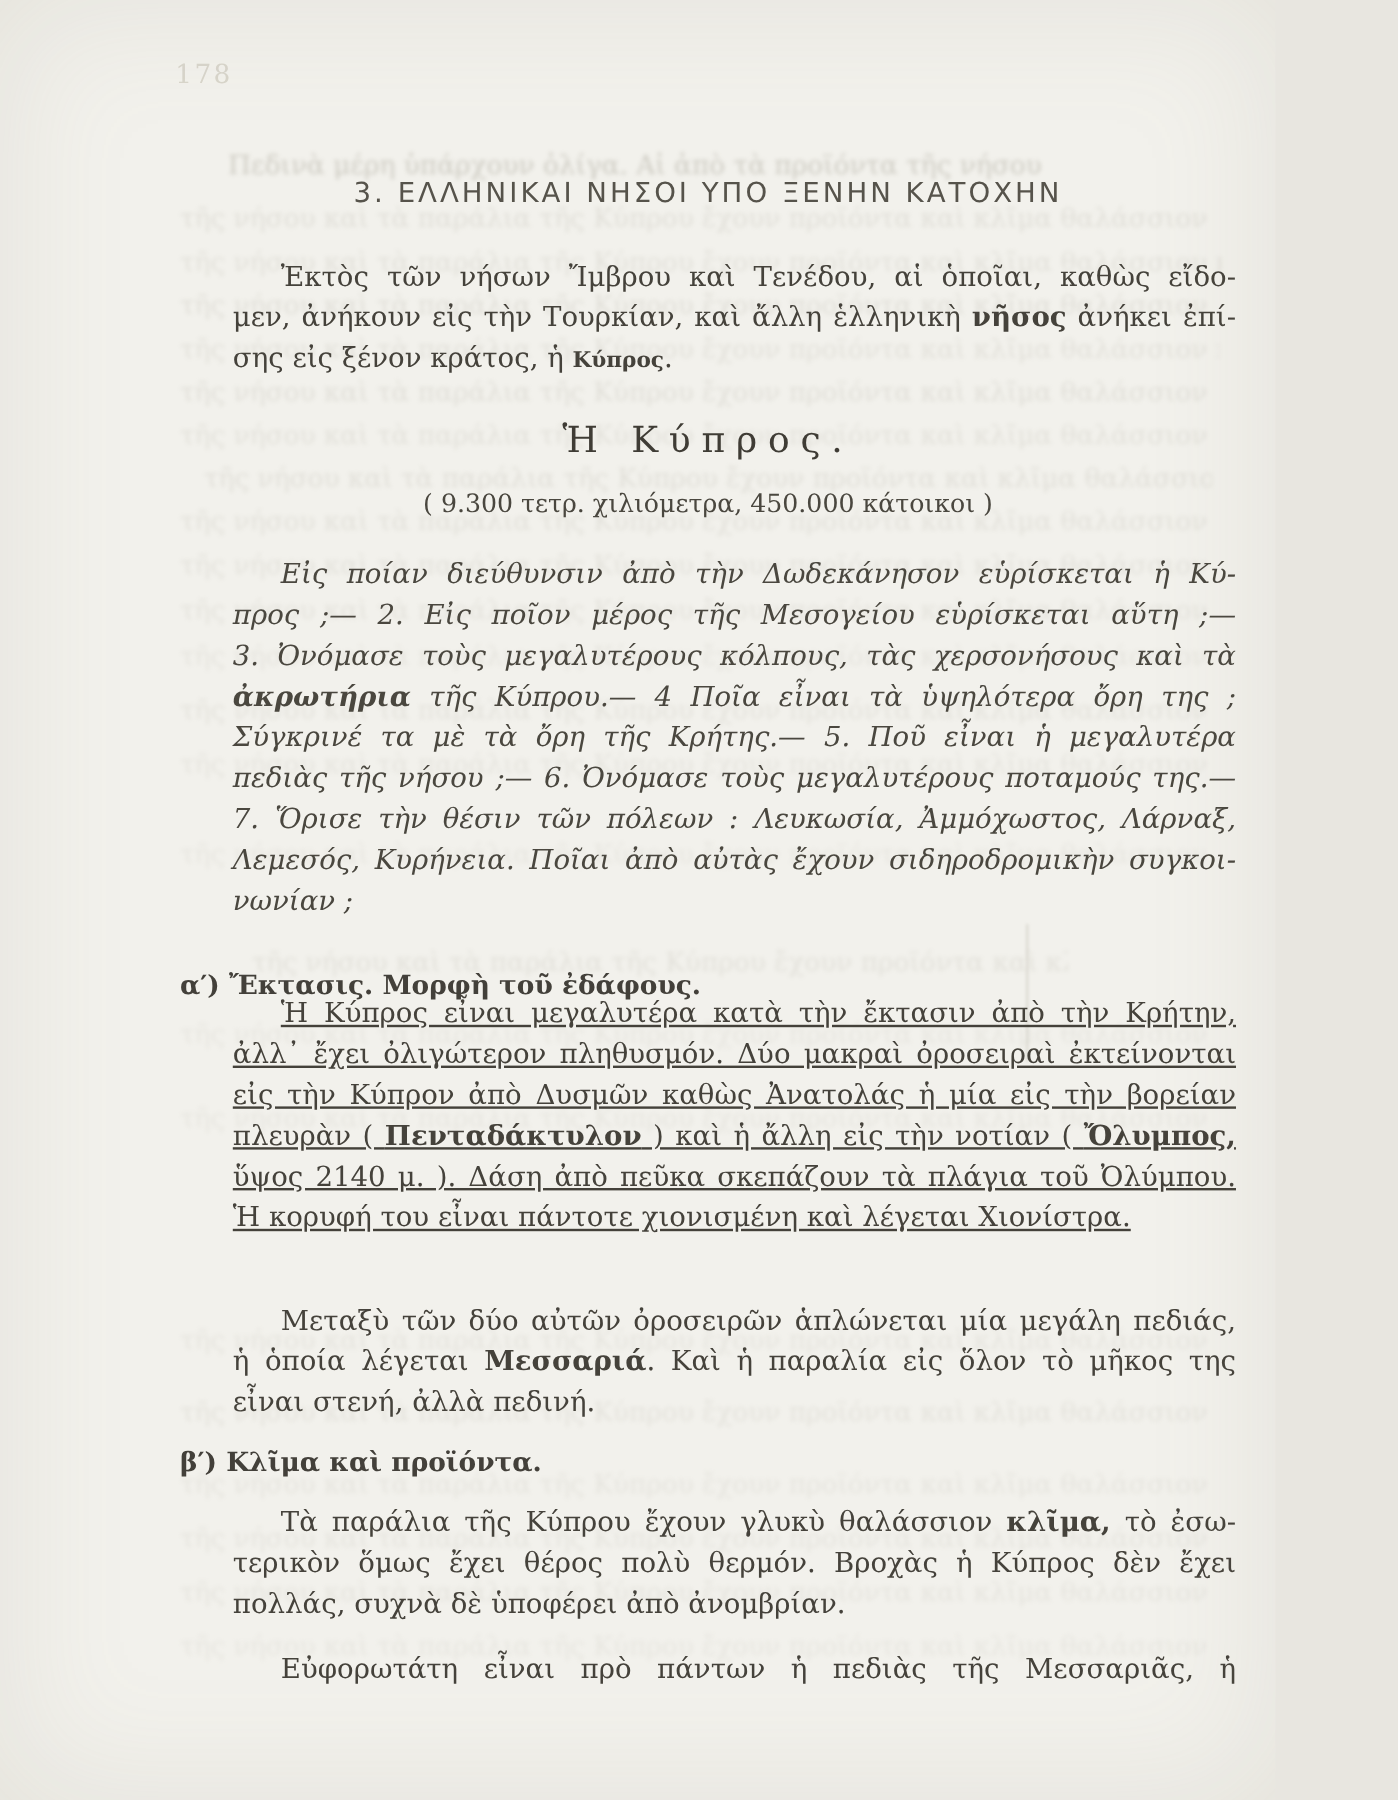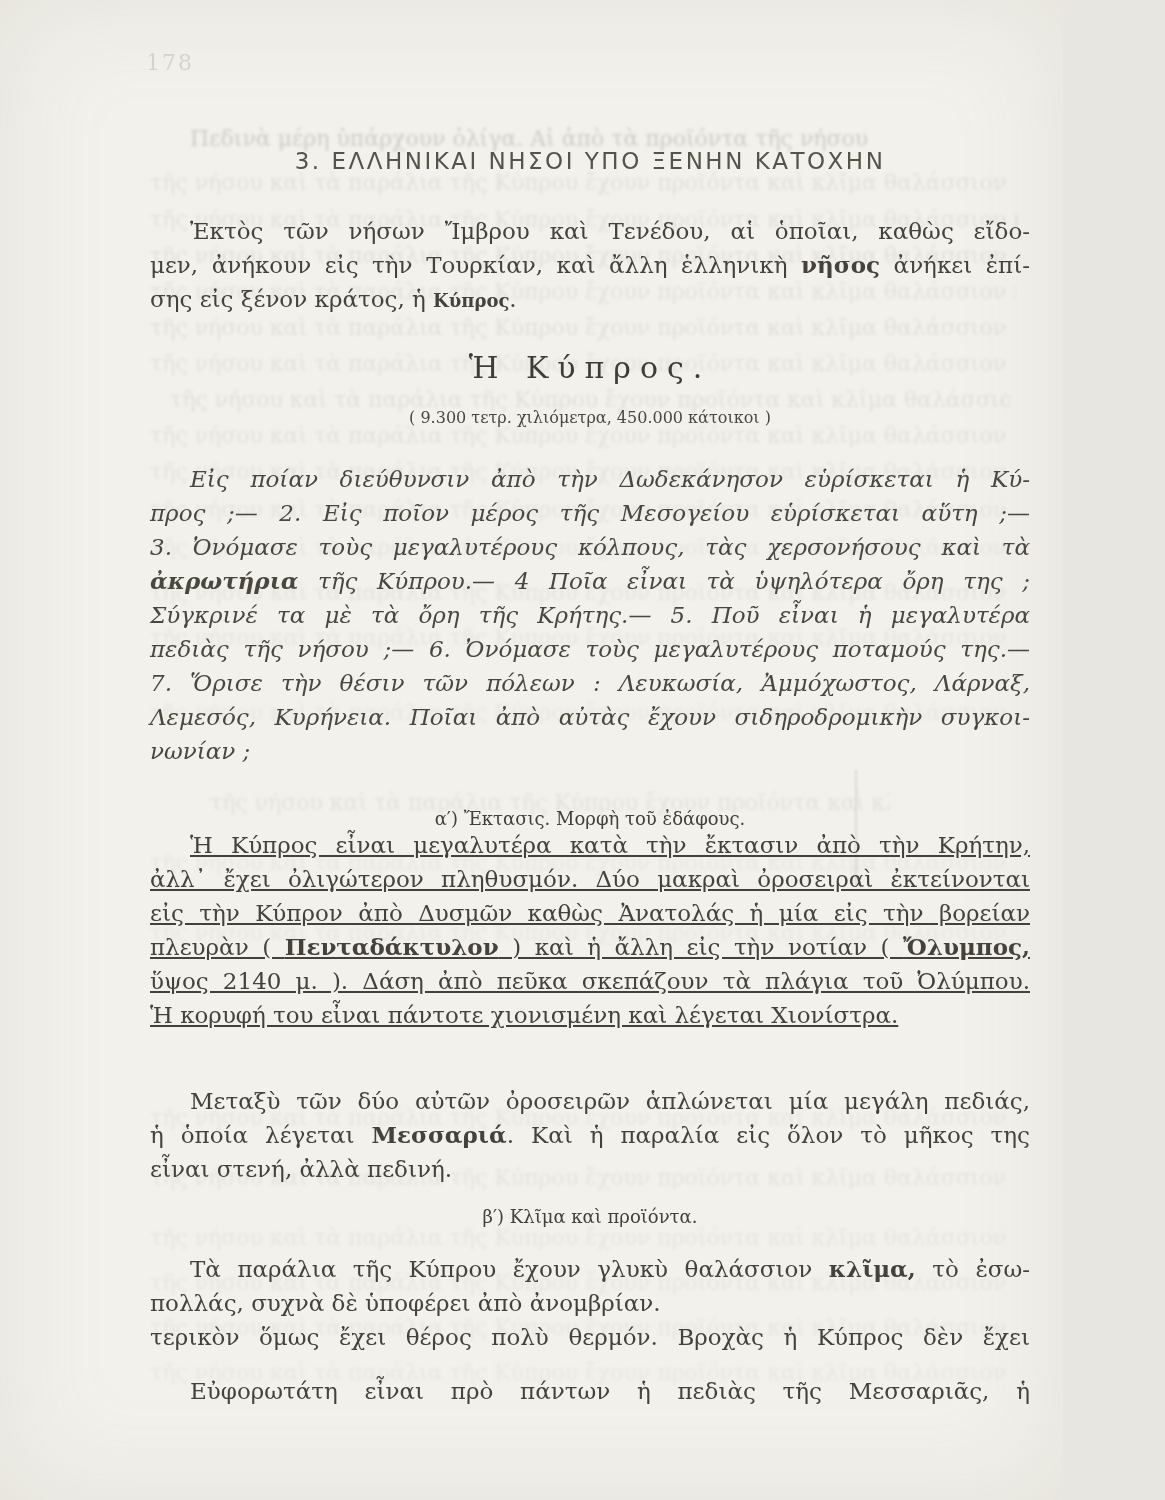--- a/index.html
+++ b/index.html
@@ -31,39 +31,40 @@
     text-align:center;
     font-family:"DejaVu Sans",sans-serif;
     font-size:23px;letter-spacing:2.5px;
     color:#56534b;font-weight:500;
   }
   .block{position:absolute;left:150px;width:880px;}
   .ln{
     font-size:23px;line-height:34px;
     text-align:justify;text-align-last:justify;
     color:#45423b;
+    margin-left:44px;
   }
   .ln.indent{text-indent:40px;}
   .ln.end{text-align-last:left;}
   .questions .ln{font-style:italic;color:#4a473f;}
   .b{font-weight:bold;}
   .big{font-size:18px;}
   .title{
     position:absolute;left:150px;width:880px;top:350px;
     text-align:center;
     font-size:30px;letter-spacing:9px;
     color:#3f3c35;
   }
   .stats{
     position:absolute;left:150px;width:880px;top:408px;
-    text-align:center;font-size:16px;color:#4a473f;
+    text-align:center;font-size:21px;color:#4a473f;
   }
   .sub-head{
     position:absolute;left:150px;width:880px;
-    text-align:center;font-size:18px;font-weight:normal;color:#43403a;
+    font-size:22px;font-weight:bold;color:#43403a;
   }
   .ghost-line{
     position:absolute;
     font-size:22px;color:#9b9789;
     filter:blur(1.6px);
     white-space:nowrap;overflow:hidden;
     pointer-events:none;
   }
   .ghost-vline{
     position:absolute;width:2px;background:#b5b1a4;
@@ -151,20 +152,20 @@
   <div class="block" id="paraA2">
       <div class="ln indent"><span>Μεταξὺ τῶν δύο αὐτῶν ὀροσειρῶν ἁπλώνεται μία μεγάλη πεδιάς,</span></div>
       <div class="ln"><span>ἡ ὁποία λέγεται </span><span class="b">Μεσσαριά</span><span>. Καὶ ἡ παραλία εἰς ὅλον τὸ μῆκος της</span></div>
       <div class="ln end"><span>εἶναι στενή, ἀλλὰ πεδινή.</span></div>
     </div>
 
   <div class="sub-head" id="headB">β′) Κλῖμα καὶ προϊόντα.</div>
 
   <div class="block" id="paraB1">
       <div class="ln indent"><span>Τὰ παράλια τῆς Κύπρου ἔχουν γλυκὺ θαλάσσιον </span><span class="b">κλῖμα,</span><span> τὸ ἐσω-</span></div>
+      <div class="ln"><span>τερικὸν ὅμως ἔχει θέρος πολὺ θερμόν. Βροχὰς ἡ Κύπρος δὲν ἔχει</span></div>
       <div class="ln end"><span>πολλάς, συχνὰ δὲ ὑποφέρει ἀπὸ ἀνομβρίαν.</span></div>
-      <div class="ln"><span>τερικὸν ὅμως ἔχει θέρος πολὺ θερμόν. Βροχὰς ἡ Κύπρος δὲν ἔχει</span></div>
     </div>
   <div class="block" id="paraB2">
       <div class="ln indent"><span>Εὐφορωτάτη εἶναι πρὸ πάντων ἡ πεδιὰς τῆς Μεσσαριᾶς, ἡ</span></div>
     </div>
 
 </div>
 
 </body></html>

